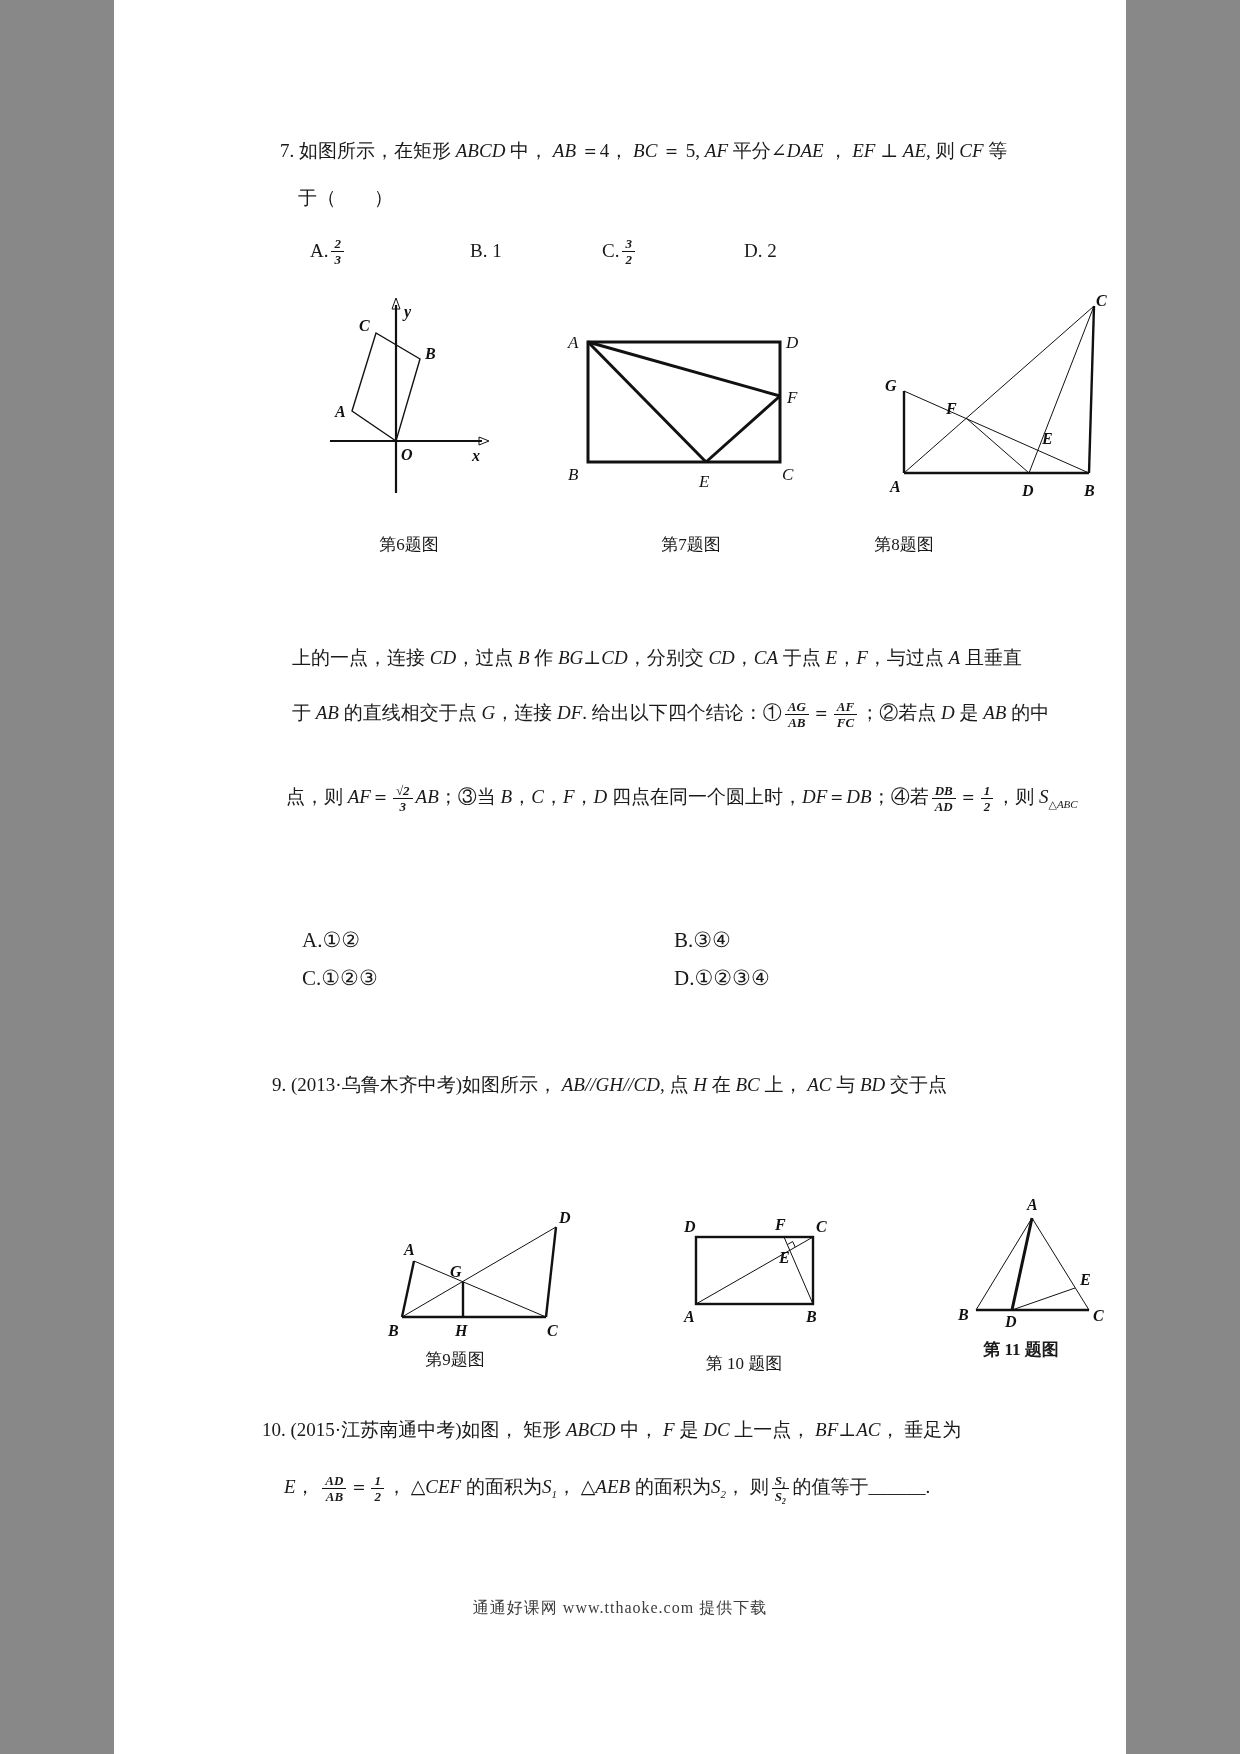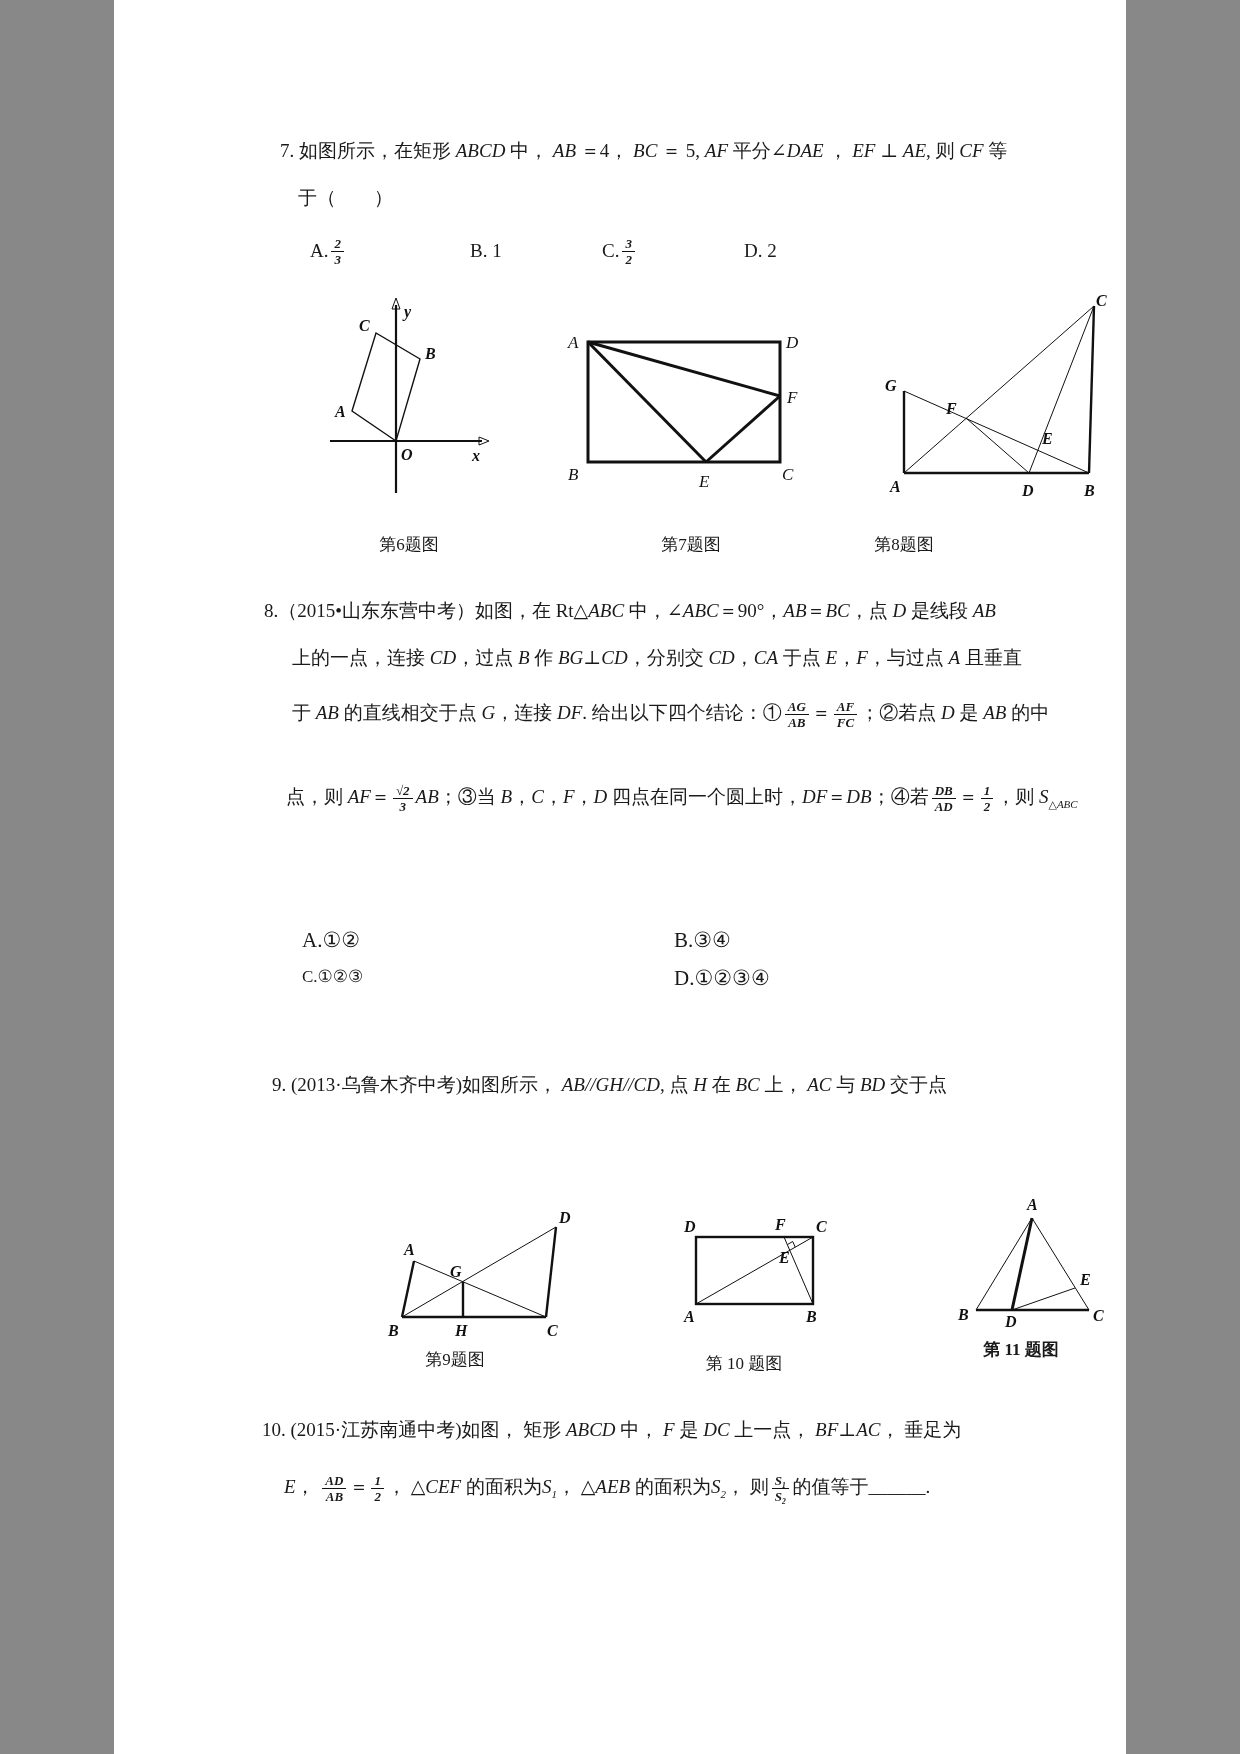--- a/index.html
+++ b/index.html
@@ -109,21 +109,20 @@
     <text x="214" y="18">C</text>
     <text x="3" y="103">G</text>
     <text x="64" y="126">F</text>
     <text x="160" y="156">E</text>
     <text x="8" y="204">A</text>
     <text x="140" y="208">D</text>
     <text x="202" y="208">B</text>
   </svg>
   <div class="caption" style="left:700px;top:533px;width:180px;">第8题图</div>
 
-  <div class="line" style="left:150px;top:596px;"><span>8.（2015•山东东营中考）如图，在 Rt△</span><span class="m">ABC</span><span> 中，∠</span><span class="m">ABC</span><span>＝90°，</span><span class="m">AB</span><span>＝</span><span class="m">BC</span><span>，点 </span><span class="m">D</span><span> 是线段 </span><span class="m">AB</span></div>
   <div class="line" style="left:178px;top:643px;"><span>上的一点，连接 </span><span class="m">CD</span><span>，过点 </span><span class="m">B</span><span> 作 </span><span class="m">BG</span><span>⊥</span><span class="m">CD</span><span>，分别交 </span><span class="m">CD</span><span>，</span><span class="m">CA</span><span> 于点 </span><span class="m">E</span><span>，</span><span class="m">F</span><span>，与过点 </span><span class="m">A</span><span> 且垂直</span></div>
   <div class="line" style="left:178px;top:698px;"><span>于 </span><span class="m">AB</span><span> 的直线相交于点 </span><span class="m">G</span><span>，连接 </span><span class="m">DF</span><span>. 给出以下四个结论：①</span><span class="frac">
         <span class="fn">AG</span>
         <span class="fd">AB</span>
       </span><span>＝</span><span class="frac">
         <span class="fn">AF</span>
         <span class="fd">FC</span>
       </span><span>；②若点 </span><span class="m">D</span><span> 是 </span><span class="m">AB</span><span> 的中</span></div>
   <div class="line" style="left:172px;top:782px;"><span>点，则 </span><span class="m">AF</span><span>＝</span><span class="frac">
         <span class="fn">√2</span>
@@ -131,21 +130,21 @@
       </span><span class="m">AB</span><span>；③当 </span><span class="m">B</span><span>，</span><span class="m">C</span><span>，</span><span class="m">F</span><span>，</span><span class="m">D</span><span> 四点在同一个圆上时，</span><span class="m">DF</span><span>＝</span><span class="m">DB</span><span>；④若</span><span class="frac">
         <span class="fn">DB</span>
         <span class="fd">AD</span>
       </span><span>＝</span><span class="frac">
         <span class="fn">1</span>
         <span class="fd">2</span>
       </span><span>，则 </span><span class="m">S</span><span class="sub">△ABC</span></div>
 
   <div class="opt" style="left:188px;top:928px;font-size:21px;">A.①②</div>
   <div class="opt" style="left:560px;top:928px;font-size:21px;">B.③④</div>
-  <div class="opt" style="left:188px;top:966px;font-size:17px;">C.①②③</div>
+  <div class="opt" style="left:188px;top:966px;font-size:21px;">C.①②③</div>
   <div class="opt" style="left:560px;top:966px;font-size:21px;">D.①②③④</div>
 
 
   <div class="line" style="left:158px;top:1070px;"><span>9. (2013·乌鲁木齐中考)如图所示， </span><span class="m">AB//GH//CD</span><span>, 点 </span><span class="m">H</span><span> 在 </span><span class="m">BC</span><span> 上， </span><span class="m">AC</span><span> 与 </span><span class="m">BD</span><span> 交于点</span></div>
 
   <svg class="fig" style="left:248px;top:1193px;" width="230" height="155" viewBox="0 0 230 155">
     <g>
       <line x1="52" y1="68" x2="40" y2="124" stroke-width="2.4"></line>
       <line x1="40" y1="124" x2="184" y2="124" stroke-width="2.4"></line>
       <line x1="184" y1="124" x2="194" y2="34" stroke-width="2.4"></line>
@@ -199,14 +198,15 @@
         <span class="fn">AD</span>
         <span class="fd">AB</span>
       </span><span>＝</span><span class="frac">
         <span class="fn">1</span>
         <span class="fd">2</span>
       </span><span>， △</span><span class="m">CEF</span><span> 的面积为</span><span class="m">S</span><span class="sub">1</span><span>， △</span><span class="m">AEB</span><span> 的面积为</span><span class="m">S</span><span class="sub">2</span><span>， 则</span><span class="frac">
         <span class="fn">S₁</span>
         <span class="fd">S₂</span>
       </span><span>的值等于______.</span></div>
 
+  <div class="footer" style="top:1598px;">通通好课网  www.tthaoke.com  提供下载</div>
 
 </div>
 
 </body></html>

